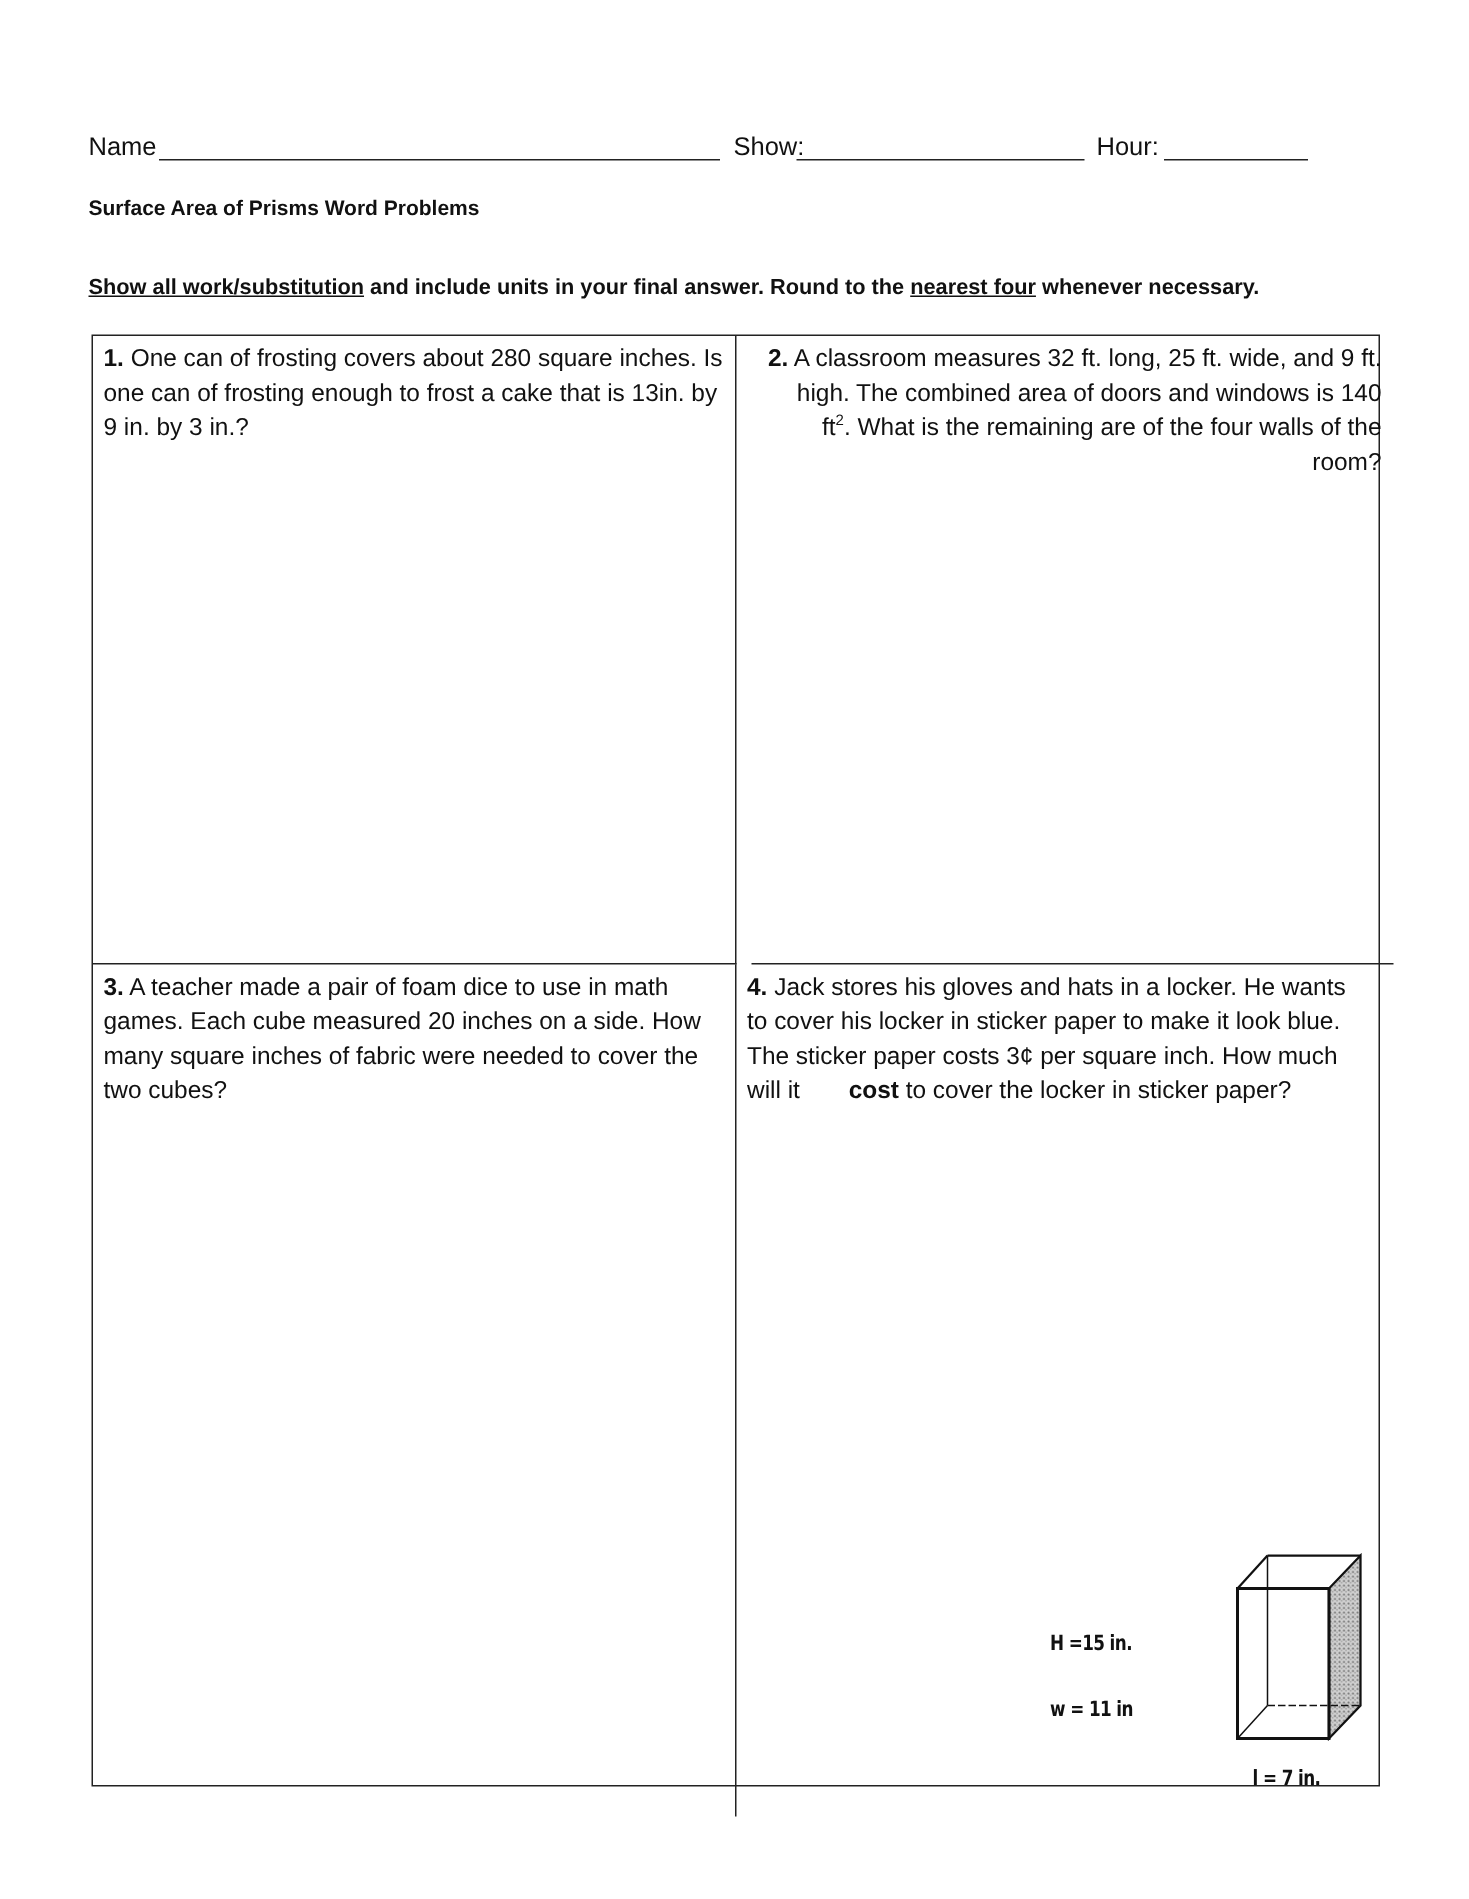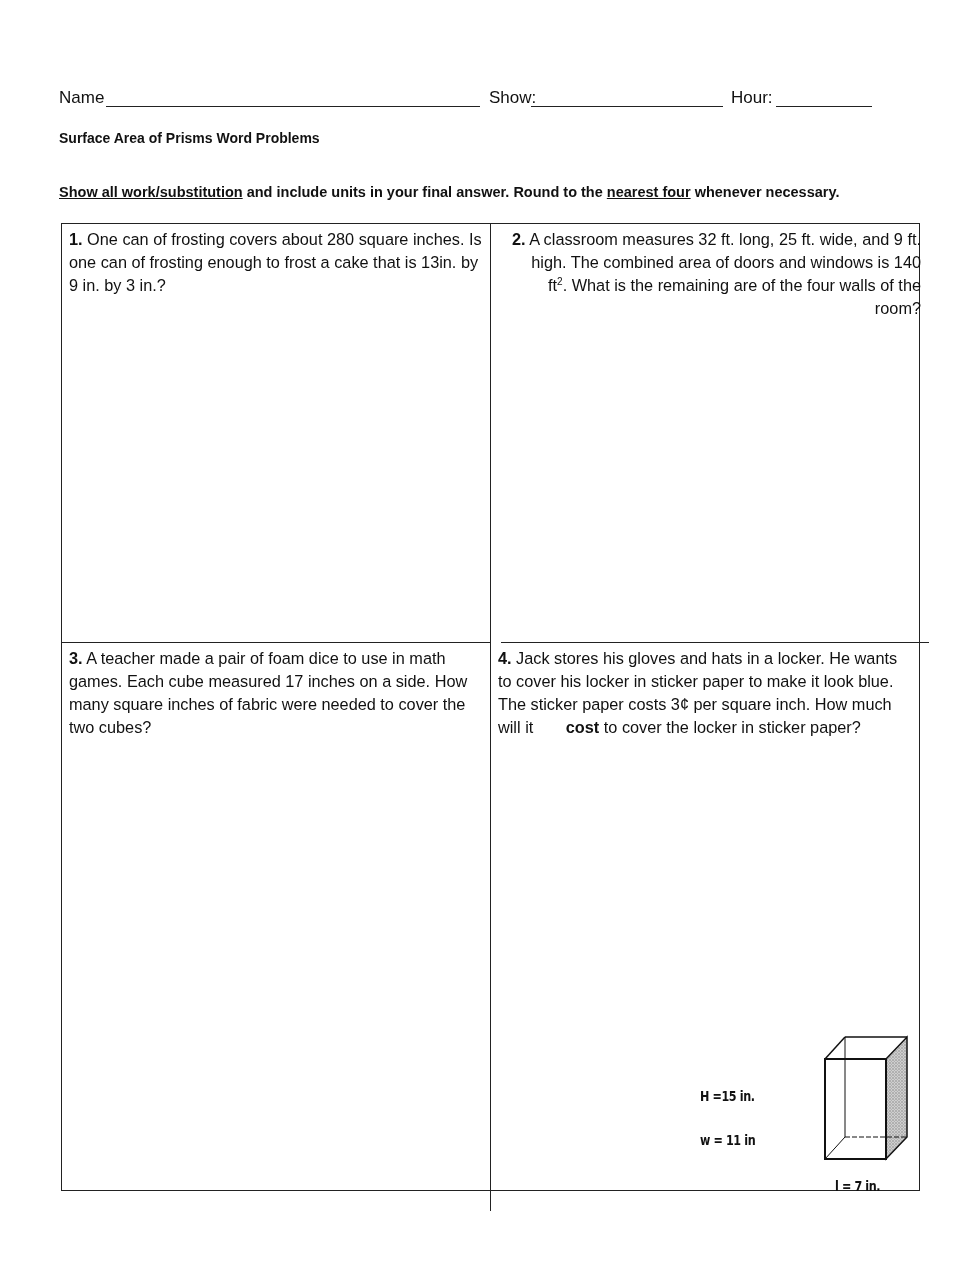--- a/index.html
+++ b/index.html
@@ -119,21 +119,21 @@
 </div>
 
 <div class="grid">
   <div class="cell cell-1">
     <span class="num">1.</span><span> One can of frosting covers about 280 square inches.  Is one can of frosting enough to frost a cake that is 13in. by 9 in. by 3 in.?</span>
   </div>
   <div class="cell cell-2">
     <span class="num">2.</span><span>  A classroom measures 32 ft. long, 25 ft. wide, and 9 ft. high.  The combined area of doors and windows is 140 ft</span><sup>2</sup><span>.  What is the remaining are of the four walls of the room?</span>
   </div>
   <div class="cell cell-3">
-    <span class="num">3.</span><span>  A teacher made a pair of foam dice to use in math games.  Each cube measured 17 inches on a side.  How many square inches of fabric were needed to cover the two cubes?</span>
+    <span class="num">3.</span><span>  A teacher made a pair of foam dice to use in math games.  Each cube measured 20 inches on a side.  How many square inches of fabric were needed to cover the two cubes?</span>
   </div>
   <div class="cell cell-4">
     <span class="num">4.</span><span>  Jack stores his gloves and hats in a locker. He wants to cover his locker in sticker paper to make it look blue. The sticker paper costs 3¢ per square inch. How much will it </span><b class="kw">cost</b><span> to cover the locker in sticker paper?</span>
   </div>
 </div>
 
 <div class="figure">
   <span class="dim dim-h">H =15 in.</span>
   <span class="dim dim-w">w = 11 in</span>
   <span class="dim dim-l">l = 7 in.</span>

